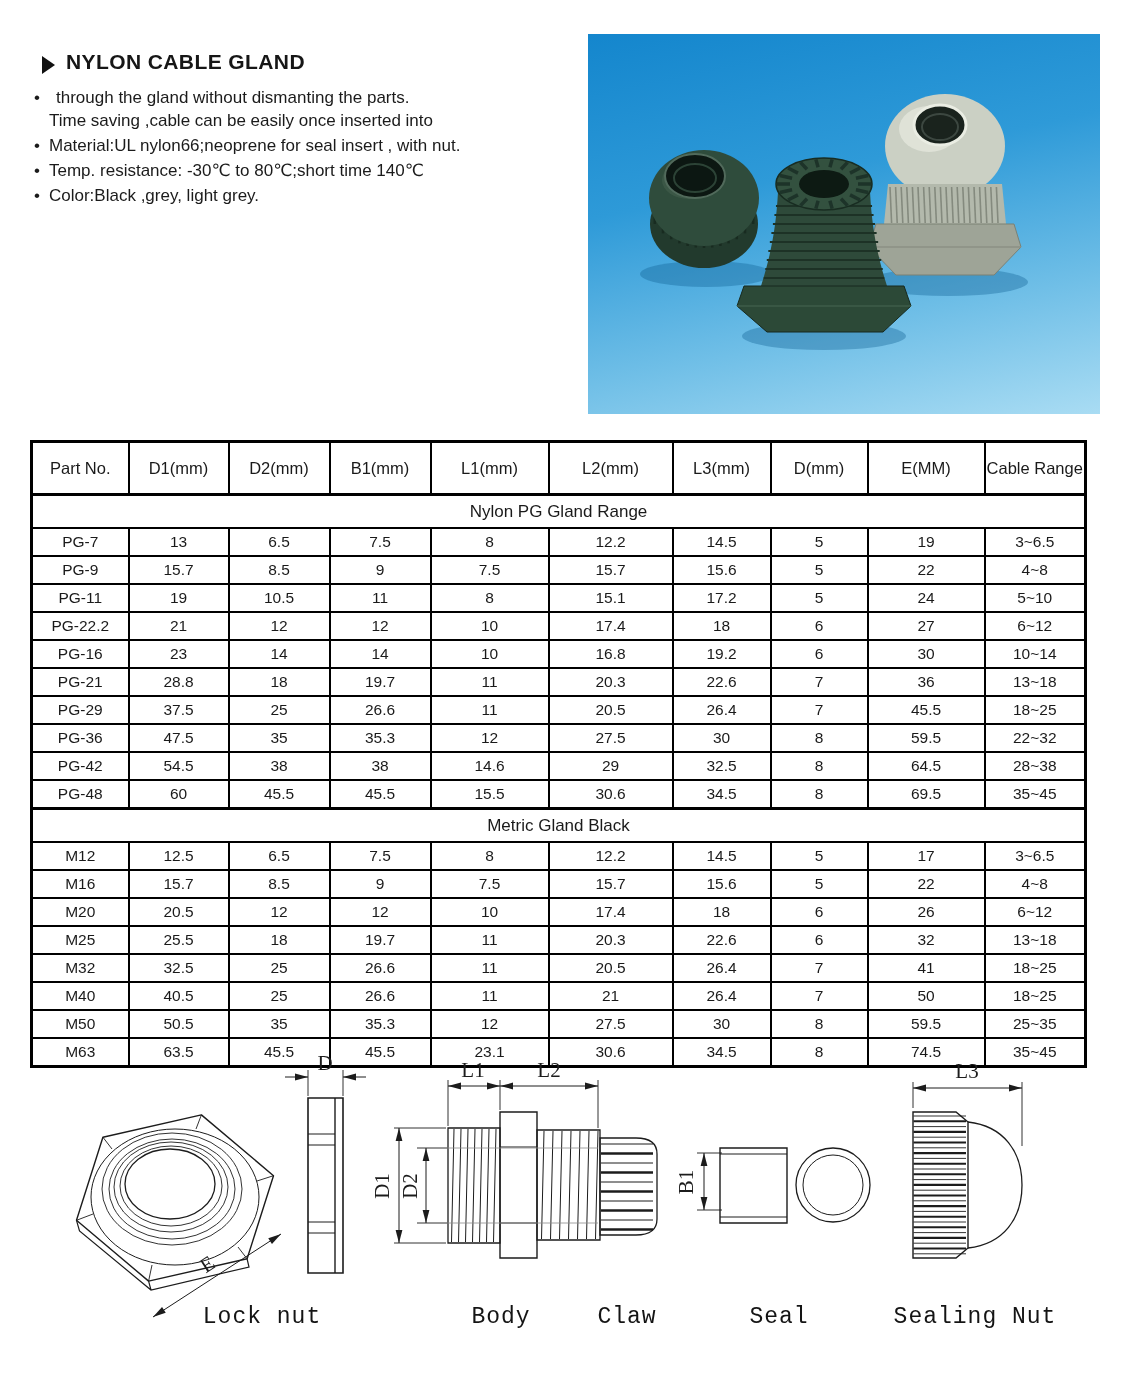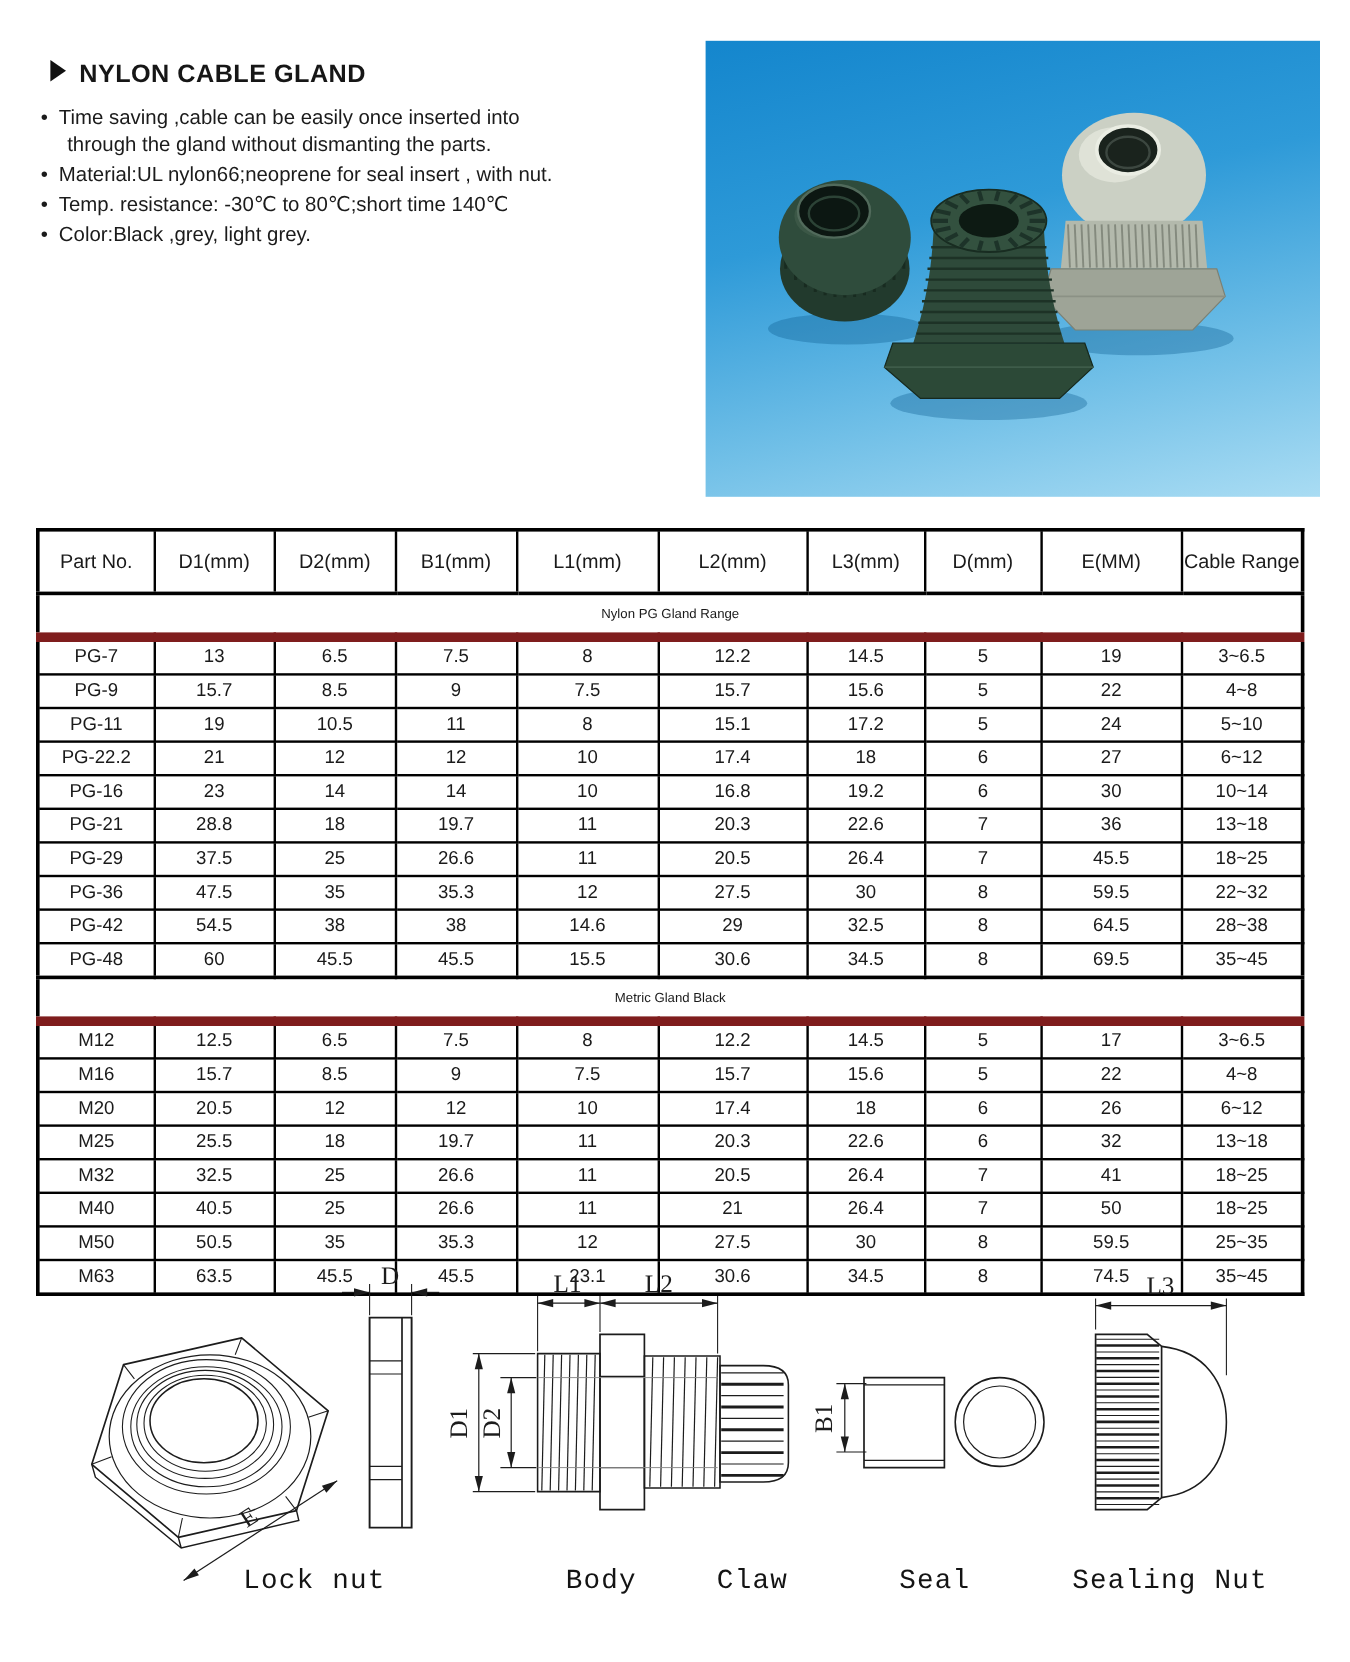--- a/index.html
+++ b/index.html
@@ -1,20 +1,20 @@
 <!DOCTYPE html>
 <html><head>
 <meta charset="utf-8">
 <style>
   html,body{margin:0;padding:0;background:#ffffff;}
   .page{position:relative;width:1125px;height:1385px;background:#fff;overflow:hidden;
         font-family:"Liberation Sans","DejaVu Sans",sans-serif;color:#1a1a1a;}
 
   
-  .title-row{position:absolute;left:42px;top:50px;display:flex;align-items:flex-start;gap:11px;}
+  .title-row{position:absolute;left:42px;top:50px;display:flex;align-items:flex-end;gap:11px;}
   .tri{width:0;height:0;border-left:13px solid #111;border-top:9px solid transparent;border-bottom:9px solid transparent;}
   .title{margin:0;font-size:21px;font-weight:600;letter-spacing:.4px;color:#161616;}
 
   
   .bullets{position:absolute;left:34px;top:86px;width:480px;margin:0;padding:0;list-style:none;}
   .bullets li{position:relative;padding-left:15px;margin:0 0 2px 0;font-size:17px;line-height:23px;color:#1b1b1b;}
   .bullets .mark{position:absolute;left:0;top:0;}
   .bullets .bl{display:block;}
   .bullets .cont{margin-left:7px;}
 
@@ -23,42 +23,42 @@
          background:linear-gradient(168deg,#1486cd 0%,#2e9ad8 38%,#70bfe7 72%,#a9dcf3 100%);}
   .photo svg{display:block;width:100%;height:100%;}
 
   
   table.spec{position:absolute;left:30px;top:440px;width:994px;border-collapse:collapse;
              table-layout:fixed;border:3px solid #000;}
   table.spec th,table.spec td{border:2px solid #000;text-align:center;vertical-align:middle;
              padding:0;white-space:nowrap;overflow:hidden;}
   table.spec thead th{height:50px;font-size:16.5px;font-weight:400;border-bottom:3px solid #000;}
   table.spec td{height:26px;font-size:15.5px;}
-  table.spec tr.section td{height:31px;font-size:11px;border-top:3px solid #000;border-bottom:8px solid #7f1d1d;}
+  table.spec tr.section td{height:31px;font-size:17px;border-top:3px solid #000;border-bottom:1px solid #7f1d1d;}
 
   
   svg.diagrams{position:absolute;left:0;top:1046px;width:1125px;height:330px;}
   .dimt{font-family:"Liberation Serif","DejaVu Serif",serif;font-size:21px;fill:#1c1c1c;}
   .plab{font-family:"Liberation Mono","DejaVu Sans Mono",monospace;font-size:23px;fill:#141414;letter-spacing:1px;}
 </style>
 </head>
 <body>
 
 <div class="page">
 
   <div class="title-row">
     <span class="tri"></span>
     <h1 class="title">NYLON CABLE GLAND</h1>
   </div>
 
   <ul class="bullets" id="bullets">
       <li>
         <span class="mark">•</span>
+        <span class="bl cont">through the gland without dismanting the parts.</span>
         <span class="bl">Time saving ,cable can be easily once inserted into</span>
-        <span class="bl cont">through the gland without dismanting the parts.</span>
       </li>
       <li>
         <span class="mark">•</span>
         <span class="bl">Material:UL nylon66;neoprene for seal insert , with nut.</span>
       </li>
       <li>
         <span class="mark">•</span>
         <span class="bl">Temp. resistance: -30℃ to 80℃;short time 140℃</span>
       </li>
       <li>

